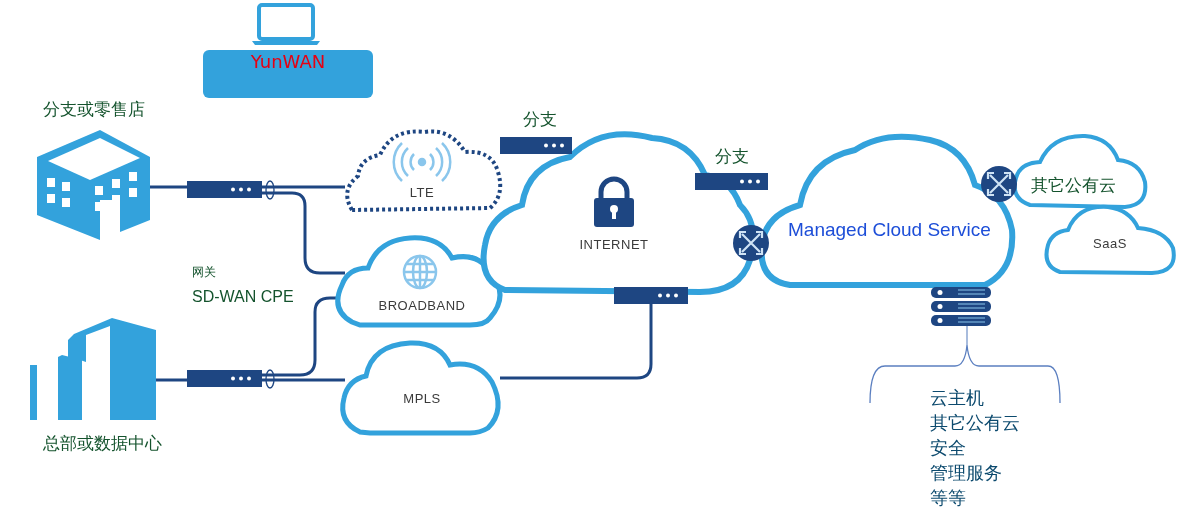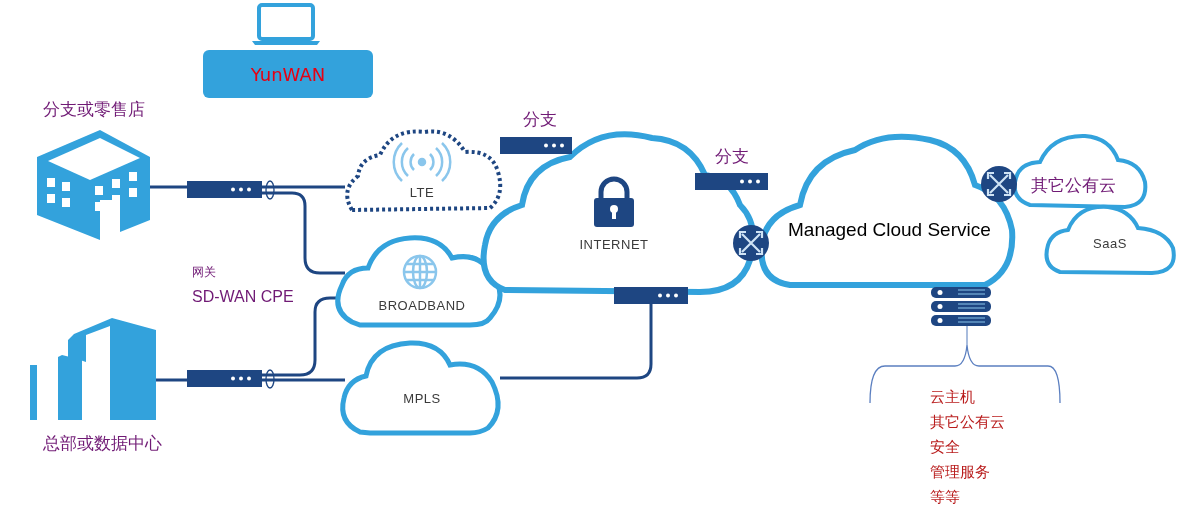--- a/index.html
+++ b/index.html
@@ -1,27 +1,27 @@
 <!DOCTYPE html>
 <html><head>
 <meta charset="utf-8">
 <style>
   html, body { margin:0; padding:0; background:#ffffff; }
   body { width:1196px; height:523px; position:relative; overflow:hidden;
          font-family:"DejaVu Sans", sans-serif; }
   #stage { position:absolute; left:0; top:0; width:1196px; height:523px; }
-  .lbl { position:absolute; font-family:"DejaVu Sans", sans-serif; color:#701a75; font-size:17px; white-space:nowrap; }
+  .lbl { position:absolute; font-family:"DejaVu Sans", sans-serif; color:#14532d; font-size:17px; white-space:nowrap; }
   .portal-box { position:absolute; left:203px; top:50px; width:170px; height:48px;
                 background:#33a2dc; border-radius:6px; }
-  .portal-text { position:absolute; left:203px; top:63px; width:170px; text-align:center;
+  .portal-text { position:absolute; left:203px; top:50px; width:170px; text-align:center;
                  color:#e60012; font-size:18px; line-height:23px; }
   .cloud-label { font-family:"Liberation Sans", sans-serif; fill:#3b3b3b; font-size:13px; letter-spacing:0.5px; }
-  .mcs { position:absolute; left:788px; top:219px; color:#000000; font-size:19px;
+  .mcs { position:absolute; left:788px; top:219px; color:#1d4ed8; font-size:19px;
          font-family:"Liberation Sans", sans-serif; }
-  .list { position:absolute; left:930px; top:385px; font-size:15px; line-height:25px; color:#b91c1c; }
+  .list { position:absolute; left:930px; top:385px; font-size:18px; line-height:25px; color:#0c4a6e; }
 </style>
 </head>
 <body>
 
 <svg id="stage" width="1196" height="523" viewBox="0 0 1196 523">
   <defs>
     <g id="router">
       <circle r="18" fill="#1e4682"></circle>
       <path d="M-9,-9 L9,9 M9,-9 L-9,9" stroke="#cfe3f5" stroke-width="2.2"></path>
       <path d="M-11,-11 l6,0 -6,0 0,6 M11,-11 l-6,0 6,0 0,6 M-11,11 l6,0 -6,0 0,-6 M11,11 l-6,0 6,0 0,-6" stroke="#cfe3f5" stroke-width="2.2" fill="none"></path>

